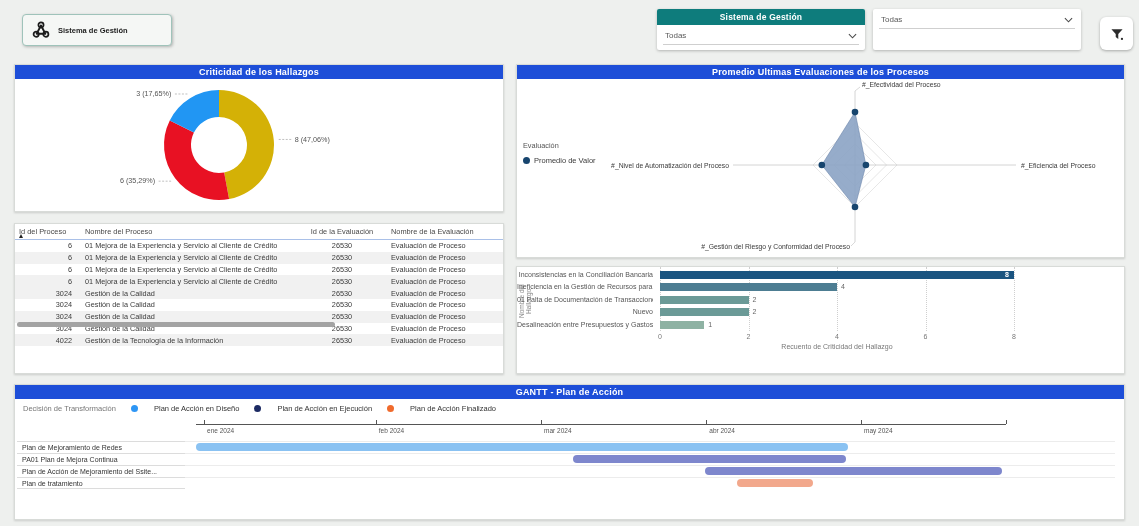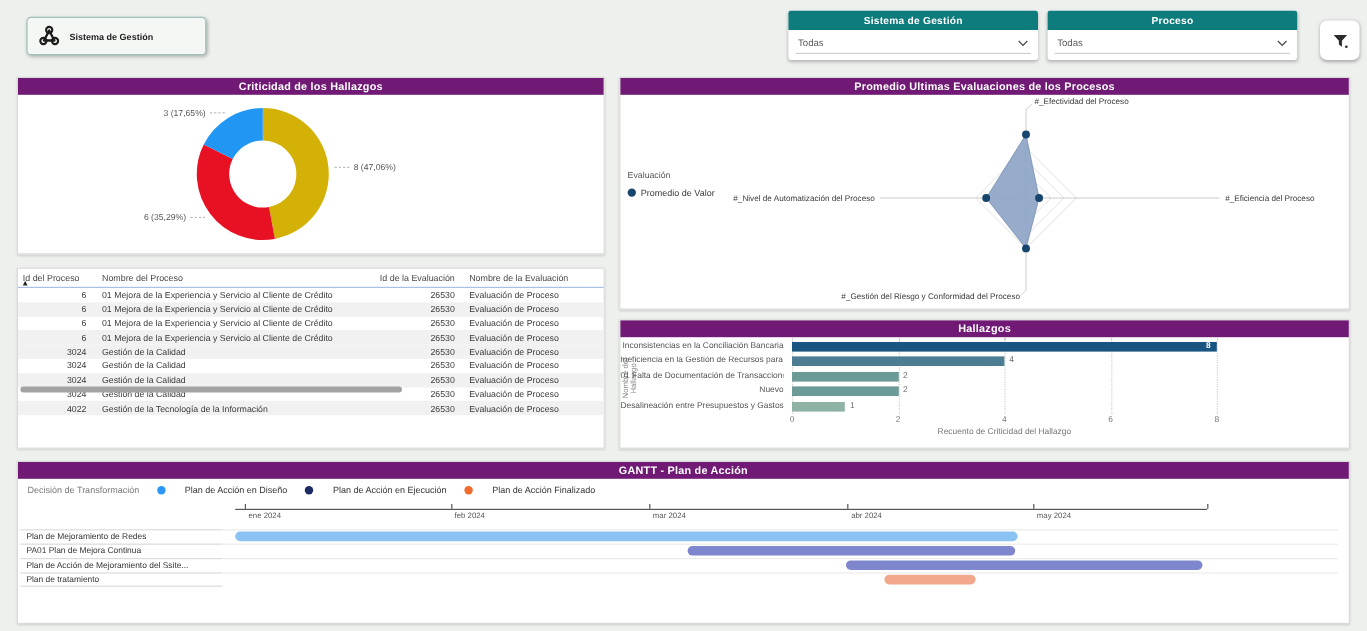--- a/index.html
+++ b/index.html
@@ -35,21 +35,21 @@
     position:absolute;left:1100px;top:17px;width:33px;height:33px;background:#fff;
     border:none;border-radius:6px;box-shadow:0 1px 3px rgba(0,0,0,.3);
     display:flex;align-items:center;justify-content:center;cursor:pointer;
   }
   
   .panel{
     position:absolute;background:#fff;border:1px solid #d8dbd8;
     box-shadow:0 1px 2px rgba(0,0,0,.15);
   }
   .panel-h{
-    height:14px;background:#701a75;color:#fff;font-size:9px;font-weight:bold;
+    height:14px;background:#1d4ed8;color:#fff;font-size:9px;font-weight:bold;
     text-align:center;line-height:14px;letter-spacing:.2px;
   }
   .panel-body{position:relative;width:100%;}
   #p-donut{left:14px;top:64px;width:488px;height:146px}
   #p-radar{left:516px;top:64px;width:607px;height:192px}
   #p-table{left:14px;top:223px;width:488px;height:149px}
   #p-bars{left:516px;top:266px;width:607px;height:106px}
   #p-gantt{left:14px;top:384px;width:1109px;height:134px}
   
   .chart-legend{position:absolute;font-size:7.5px;color:#3a3a3a}
@@ -58,21 +58,21 @@
   .dot{width:7px;height:7px;border-radius:50%;flex:0 0 auto}
   
   .thead{
     display:flex;height:16px;border-bottom:1px solid #a9c0e8;
     font-size:7.4px;color:#474747;align-items:center;box-sizing:border-box;
   }
   .trow{display:flex;height:11.8px;align-items:center;font-size:7.3px;color:#3a3a3a;box-sizing:border-box}
   .trow.alt{background:#f1f1f1}
   .c-id{width:62px;text-align:right;padding-right:5px;box-sizing:border-box}
   .c-name{flex:1;padding-left:8px;white-space:nowrap;overflow:hidden}
-  .c-eid{width:78px;text-align:right;padding-right:4px;box-sizing:border-box}
+  .c-eid{width:78px;text-align:center;padding-right:4px;box-sizing:border-box}
   .c-ename{width:112px;padding-left:8px;white-space:nowrap;overflow:hidden}
   .thead .c-id{position:relative;text-align:left;padding-left:4px}
   .sort-arrow{
     position:absolute;left:4px;bottom:-2px;width:0;height:0;
     border-left:2.5px solid transparent;border-right:2.5px solid transparent;
     border-bottom:4px solid #222;
   }
   .hscroll{position:absolute;left:2px;bottom:3px;width:318px;height:5px;background:#a3a3a3;border-radius:3px;cursor:pointer}
   
   .bar-cat{position:absolute;width:136px;text-align:right;font-size:7px;color:#555;
@@ -118,21 +118,20 @@
   <div class="filter-title">Sistema de Gestión</div>
   <div class="select-row">
     <span>Todas</span>
     <svg width="9" height="6" viewBox="0 0 10 6">
       <polyline points="1,1 5,5 9,1" fill="none" stroke="#4a4a4a" stroke-width="1.2"></polyline>
     </svg>
   </div>
 </div>
 
 <div class="filter-box" id="f-process">
-  <div class="filter-title">Proceso</div>
   <div class="select-row">
     <span>Todas</span>
     <svg width="9" height="6" viewBox="0 0 10 6">
       <polyline points="1,1 5,5 9,1" fill="none" stroke="#4a4a4a" stroke-width="1.2"></polyline>
     </svg>
   </div>
 </div>
 
 <button id="filter-btn">
   <svg width="16" height="16" viewBox="0 0 20 20">
@@ -255,21 +254,20 @@
           <div class="c-name">Gestión de la Tecnología de la Información</div>
           <div class="c-eid">26530</div>
           <div class="c-ename">Evaluación de Proceso</div>
         </div>
       </div>
     <div class="hscroll"></div>
   </div>
 </section>
 
 <section class="panel" id="p-bars">
-  <header class="panel-h">Hallazgos</header>
   <div class="panel-body" id="bars-body" style="height:90px">
     <span class="axis-title-y">Nombre del Hallazgo</span>
     <div class="axis-title-x" style="left:143px;top:76px;width:354px">Recuento de Criticidad del Hallazgo</div>
   <div class="bar-grid" style="left: 143px; top: 0px; height: 64px;"></div>
       <div class="bar-tick" style="left: 143px; top: 66px;">0</div>
       <div class="bar-grid" style="left: 231.5px; top: 0px; height: 64px;"></div>
       <div class="bar-tick" style="left: 231.5px; top: 66px;">2</div>
       <div class="bar-grid" style="left: 320px; top: 0px; height: 64px;"></div>
       <div class="bar-tick" style="left: 320px; top: 66px;">4</div>
       <div class="bar-grid" style="left: 408.5px; top: 0px; height: 64px;"></div>

